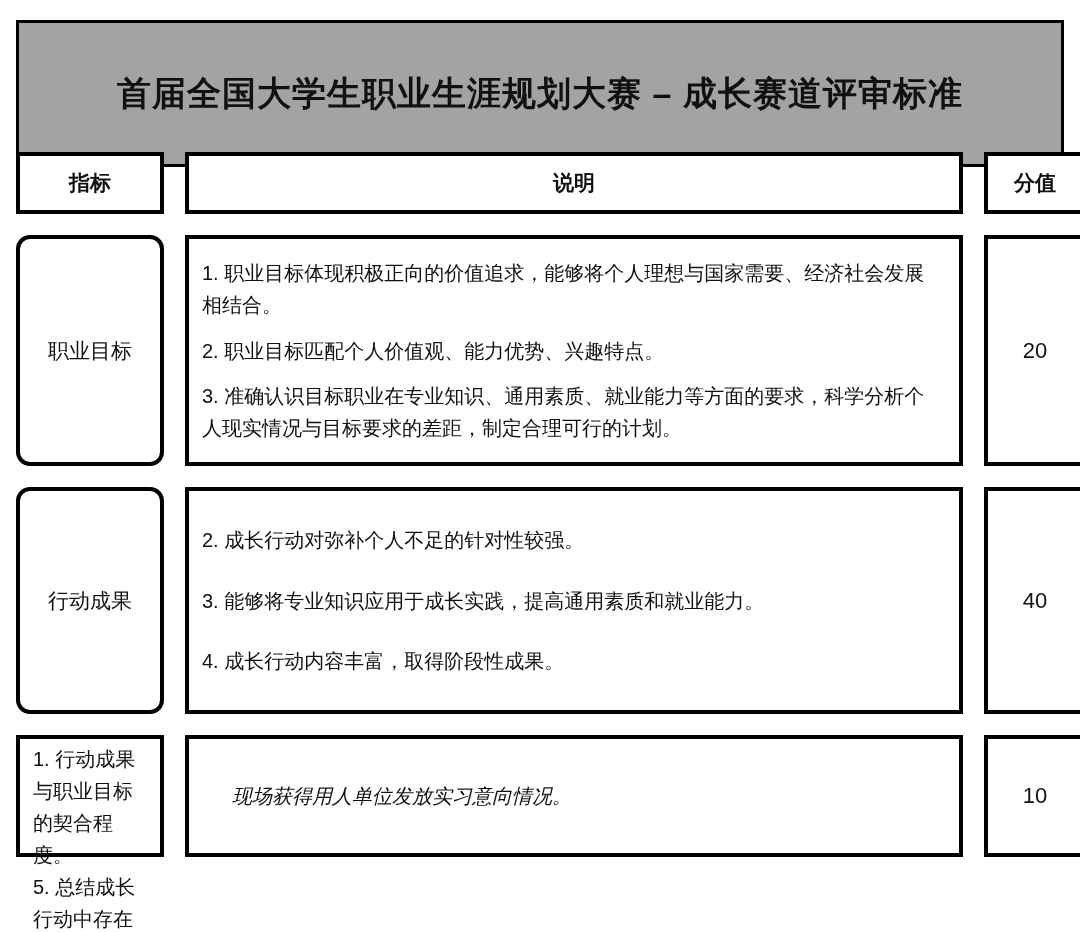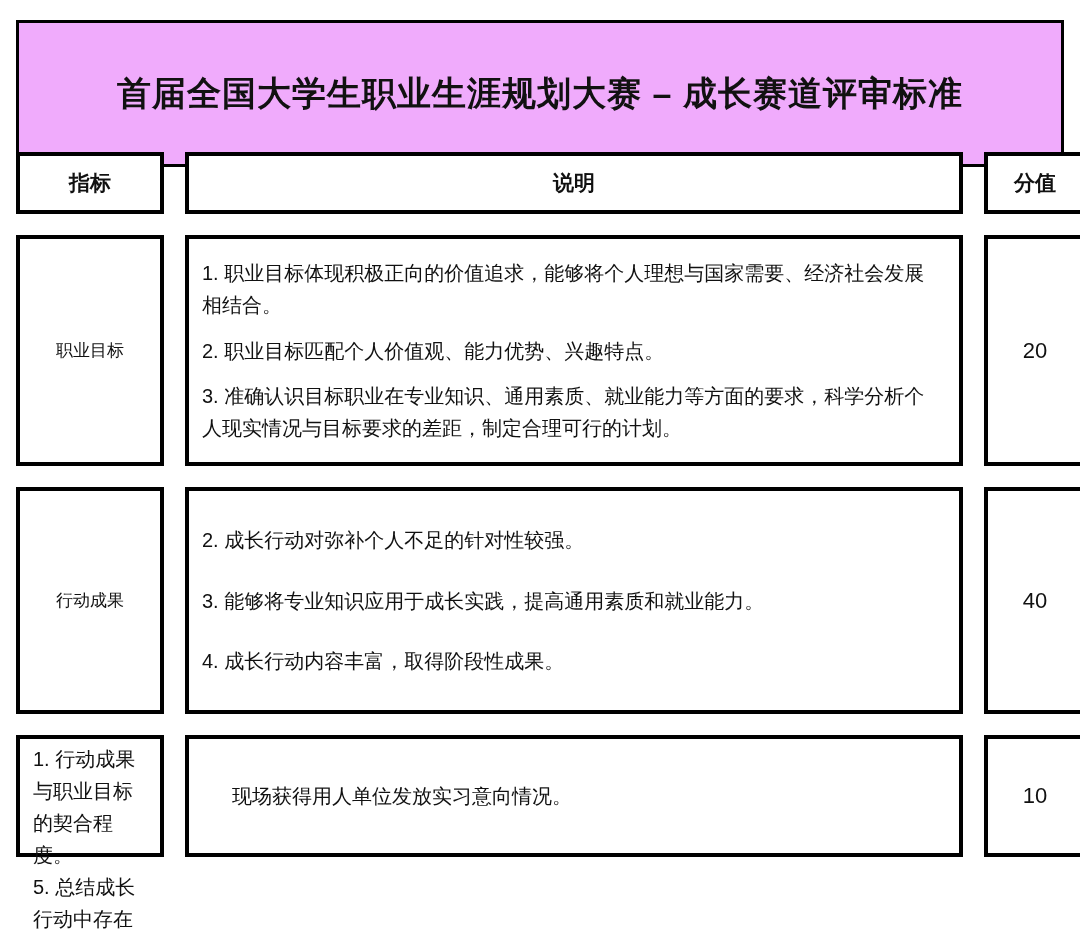--- a/index.html
+++ b/index.html
@@ -14,21 +14,21 @@
     overflow: hidden;
   }
 
   .title-box {
     position: absolute;
     left: 16px;
     top: 20px;
     width: 1048px;
     height: 147px;
     border: 3px solid #000000;
-    background: #f0abfc;
+    background: #a3a3a3;
     display: flex;
     align-items: center;
     justify-content: center;
   }
   .title-text {
     font-size: 34px;
     font-weight: bold;
     letter-spacing: 1px;
     white-space: nowrap;
   }
@@ -51,36 +51,37 @@
 
   .center {
     display: flex;
     align-items: center;
     justify-content: center;
     text-align: center;
   }
 
   .head { font-size: 21px; font-weight: bold; }
 
-  .ind { font-size: 17px; }
+  .ind { font-size: 21px; border-radius: 14px; }
 
   .score { font-size: 22px; }
 
   .desc {
     display: flex;
     flex-direction: column;
     justify-content: space-evenly;
     padding: 4px 22px 4px 13px;
     font-size: 20px;
   }
   .desc p {
     line-height: 32px;
   }
   .desc p.indent {
     text-indent: 1.5em;
+    font-style: italic;
   }
 </style>
 </head>
 <body>
 
 <div class="page">
 
   <div class="title-box">
     <div class="title-text">首届全国大学生职业生涯规划大赛 – 成长赛道评审标准</div>
   </div>

